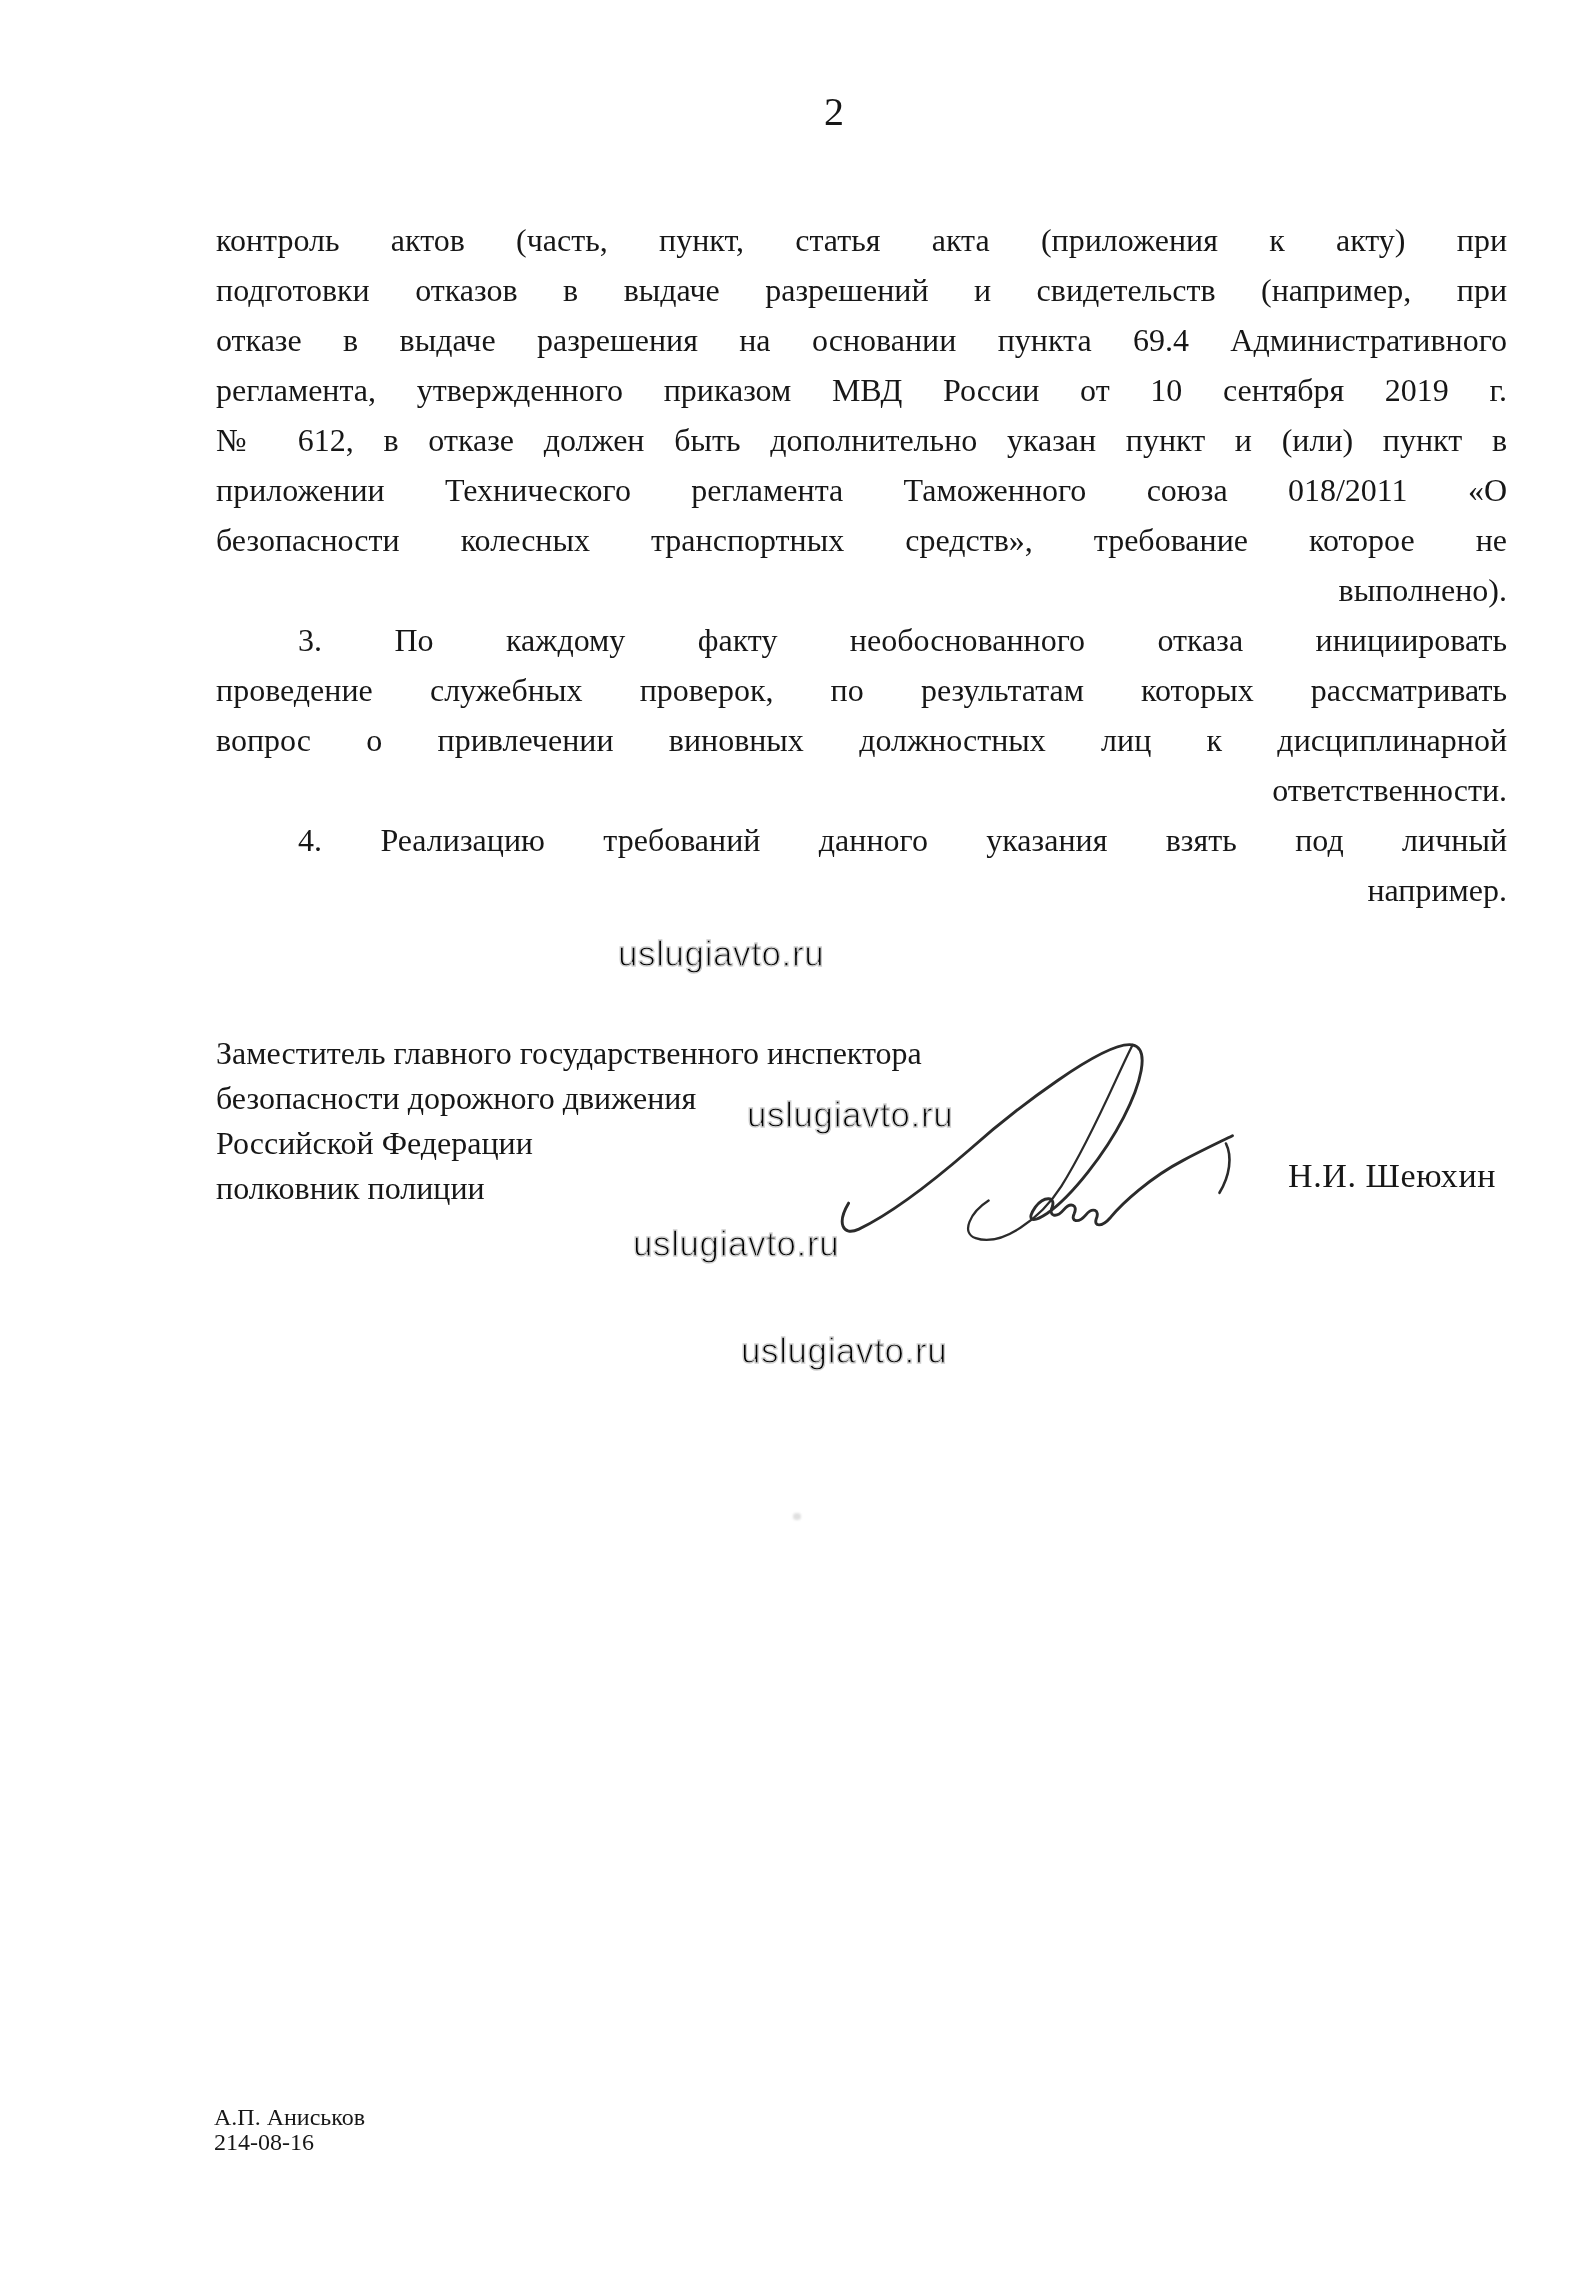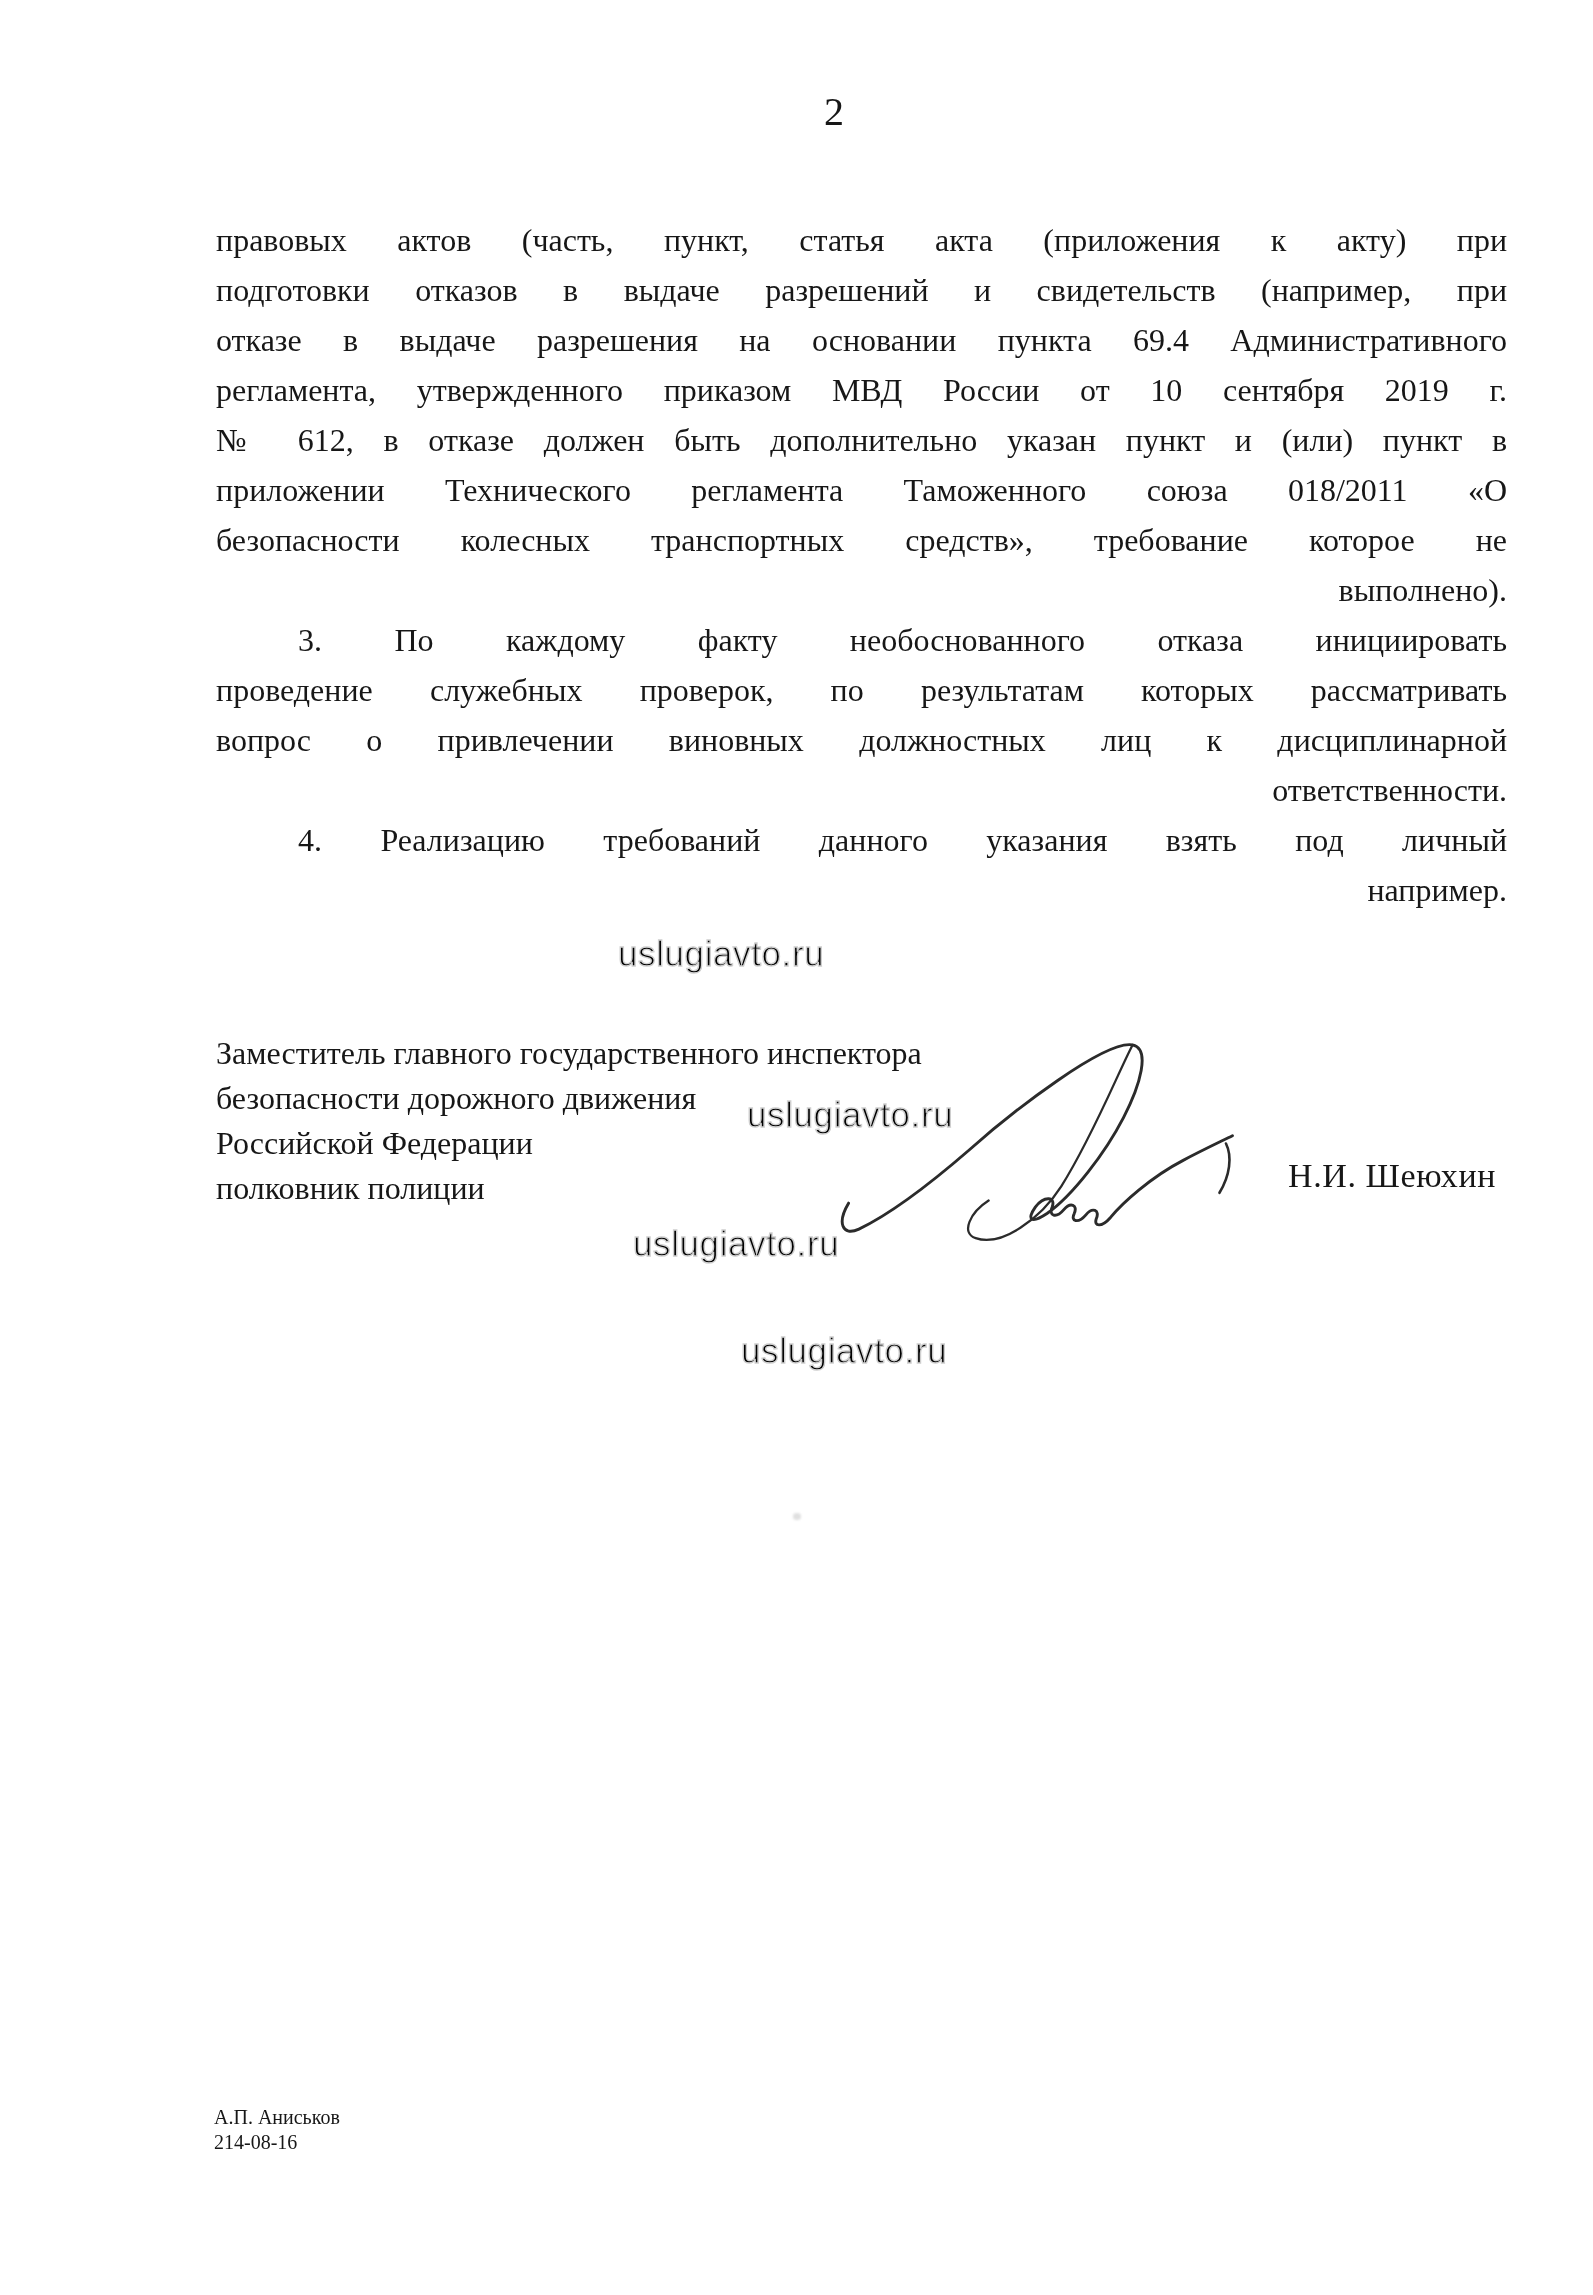--- a/index.html
+++ b/index.html
@@ -46,38 +46,38 @@
     -webkit-text-stroke:1.4px #cfcfcf;
     z-index:1;
     user-select:none;
   }
   .wm1{left:618px;top:934px;}
   .wm2{left:747px;top:1095px;}
   .wm3{left:633px;top:1224px;}
   .wm4{left:741px;top:1331px;}
   .footer-block{
     position:absolute;left:214px;top:2105px;
-    font-size:20px;
+    font-size:24px;
   }
   .fl{height:25px;line-height:25px;}
   .scan-dot{
     position:absolute;left:793px;top:1513px;
     width:7.8px;height:6.5px;border-radius:50%;
     background:#e0e0e0;filter:blur(0.8px);
   }
 </style>
 </head>
 <body>
 
 <div class="page">
 
   <div class="page-number">2</div>
 
   <div class="body-block">
-    <div class="tl jl">правовых актов (часть, пункт, статья акта (приложения к акту) при</div>
+    <div class="tl jl">контроль актов (часть, пункт, статья акта (приложения к акту) при</div>
     <div class="tl jl">подготовки отказов в выдаче разрешений и свидетельств (например, при</div>
     <div class="tl jl">отказе в выдаче разрешения на основании пункта 69.4 Административного</div>
     <div class="tl jl">регламента, утвержденного приказом МВД России от 10 сентября 2019 г.</div>
     <div class="tl jl">№ 612, в отказе должен быть дополнительно указан пункт и (или) пункт в</div>
     <div class="tl jl">приложении Технического регламента Таможенного союза 018/2011 «О</div>
     <div class="tl jl">безопасности колесных транспортных средств», требование которое не</div>
     <div class="tl ll">выполнено).</div>
     <div class="tl jl ind">3. По каждому факту необоснованного отказа инициировать</div>
     <div class="tl jl">проведение служебных проверок, по результатам которых рассматривать</div>
     <div class="tl jl">вопрос о привлечении виновных должностных лиц к дисциплинарной</div>

